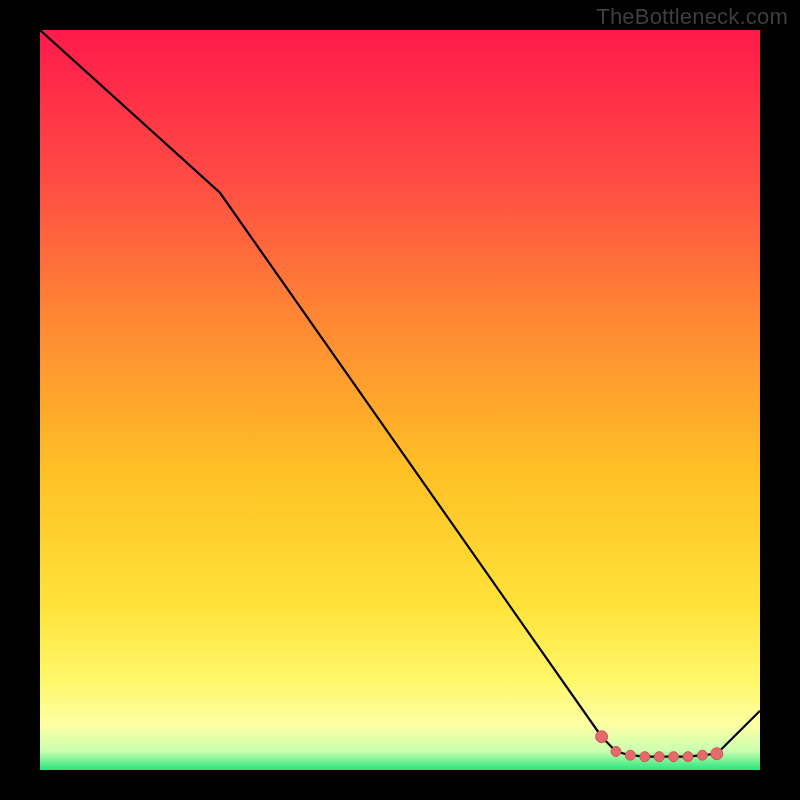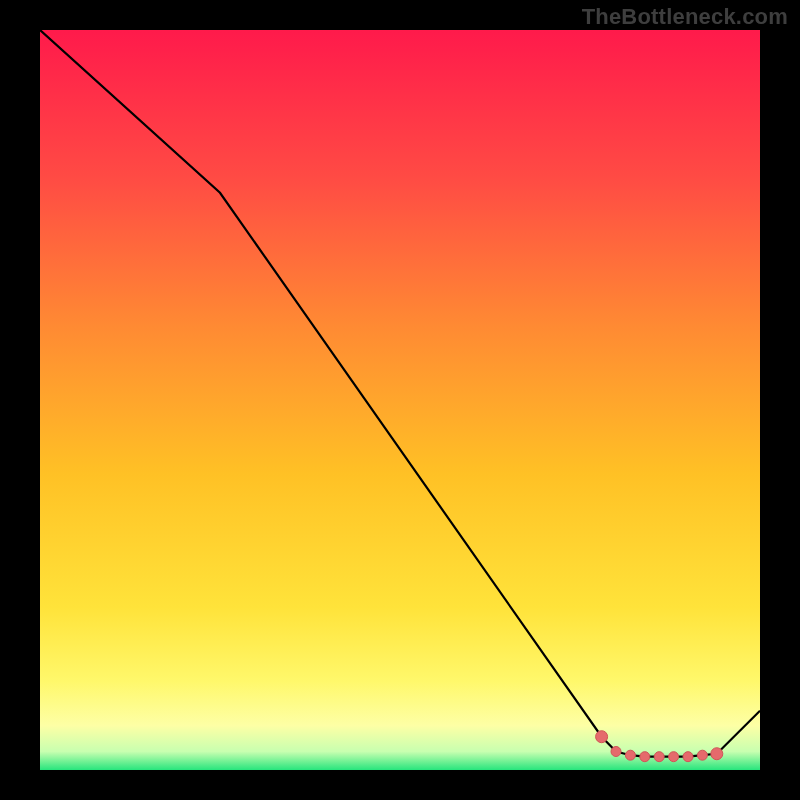--- a/index.html
+++ b/index.html
@@ -16,21 +16,21 @@
     width: 800px;
     height: 800px;
     background: #000;
   }
   .attribution {
     position: absolute;
     top: 4px;
     right: 12px;
     color: #3e3e3e;
     font-size: 22px;
-    font-weight: 700;
+    font-weight: 400;
     letter-spacing: 0.2px;
   }
   .plot {
     position: absolute;
     left: 40px;
     top: 30px;
     width: 720px;
     height: 740px;
   }
   .plot svg {

